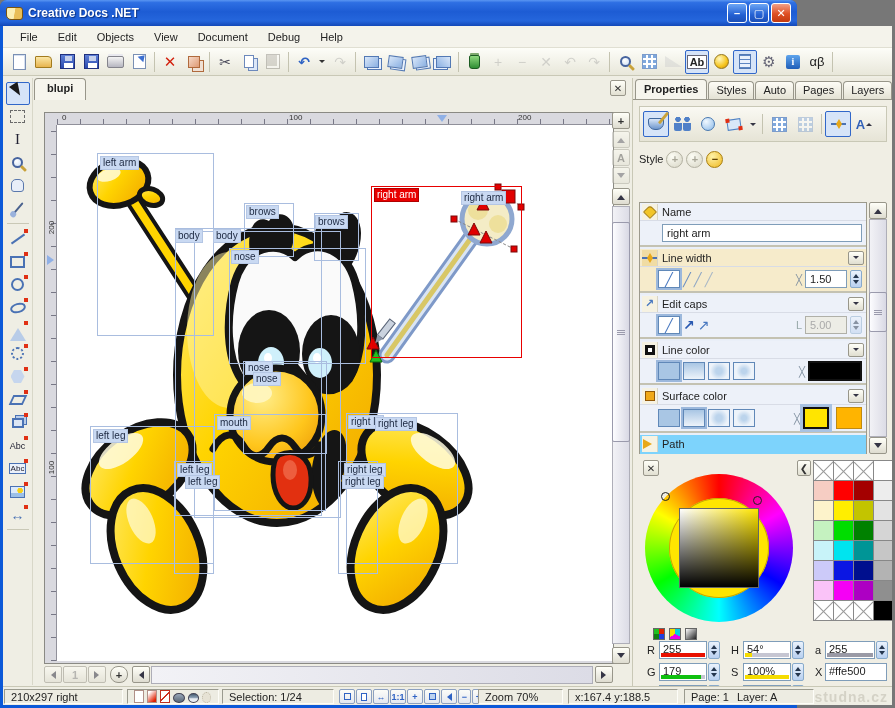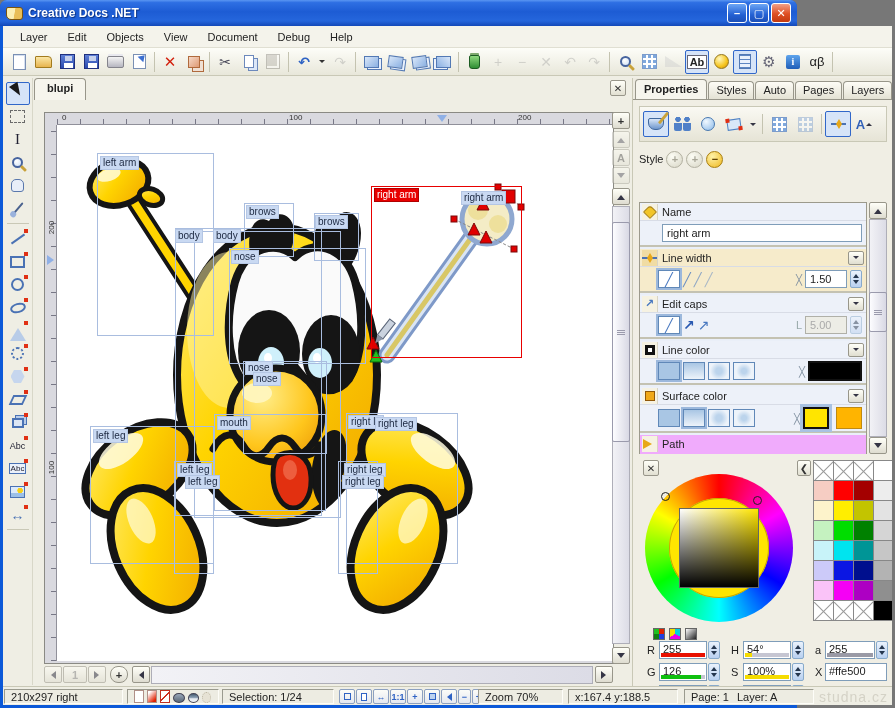--- a/index.html
+++ b/index.html
@@ -190,42 +190,42 @@
 #statusbar{position:absolute;left:0;right:0;bottom:0;height:19px;background:#EFEEE4;border-top:1px solid #C9C8B6}
 .sfield{position:absolute;top:2px;height:15px;border:1px solid;border-color:#9A9A8E #FDFDF8 #FDFDF8 #9A9A8E;background:#EDECE2;display:flex;align-items:center;padding:0 6px;white-space:nowrap}
 .sico{width:13px;height:13px;margin-right:1px}
 .si-sq{background:#fff;border:1px solid #B09088}
 .si-red{background:linear-gradient(135deg,#fff 15%,#E02000 85%);border:1px solid #B09088}
 .si-redx{background:linear-gradient(135deg,transparent 44%,#D03020 44% 56%,transparent 56%),#fff;border:1px solid #C03020}
 .si-ell{width:15px;height:10px;margin-top:2px;border-radius:50%;background:linear-gradient(#9AA8BA,#5A6878);border:1px solid #445}
 .si-eye{width:15px;height:10px;margin-top:2px;border-radius:50%;background:linear-gradient(#445A70,#8CA0B4 45%,#E8ECF2 60%);border:1px solid #445}
 .si-sun{width:11px;height:11px;margin-top:1px;border-radius:50%;background:#E6E2D4;border:1px dotted #BEB8A4}
 .zbtn{width:16px;height:15px;border:1px solid #8CA0C0;border-radius:2px;background:linear-gradient(#FCFCF8,#E4E8F0);display:flex;align-items:center;justify-content:center;color:#2F63C4;font-size:9px;font-weight:bold;margin-right:1px}
-.wm{position:absolute;right:4px;top:2px;font-size:14px;font-weight:normal;color:#D4D2C6;letter-spacing:1px}
+.wm{position:absolute;right:4px;top:2px;font-size:14px;font-weight:bold;color:#D4D2C6;letter-spacing:1px}
 svg{display:block}
 </style>
 </head>
 <body>
 
 <div id="app">
 
   <div id="titlebar">
     <span class="i-book"></span>
     <span class="ttl">Creative Docs .NET</span>
     <span class="wbtns">
       <span class="wbtn">–</span>
       <span class="wbtn">▢</span>
       <span class="wbtn close">✕</span>
     </span>
   </div>
 
   <div id="client">
 
     <div id="menubar">
-      <span class="mitem">Layer</span>
+      <span class="mitem">File</span>
       <span class="mitem">Edit</span>
       <span class="mitem">Objects</span>
       <span class="mitem">View</span>
       <span class="mitem">Document</span>
       <span class="mitem">Debug</span>
       <span class="mitem">Help</span>
     </div>
 
     <div id="toolbar">
       <span class="tb">
@@ -719,21 +719,21 @@
               <span class="cbtn2 fill1" style="margin-left:14px"></span>
               <span class="cbtn2 sel fill2"></span>
               <span class="cbtn2 fill3"></span>
               <span class="cbtn2 fill4"></span>
               <span class="xdot" style="margin-left:auto">╳</span>
               <span class="swatch" style="width: 26px; height: 22px; outline: rgb(168, 194, 226) solid 3px; background: rgb(255, 229, 0);"></span>
               <span style="width: 26px; height: 22px; border: 1px solid rgb(192, 138, 16); margin-left: 4px; background: rgb(255, 180, 0);"></span>
             </div>
           </div>
 
-          <div class="sec" style="top:232px;height:19px;background:#f0abfc;border-bottom:0">
+          <div class="sec" style="top:232px;height:19px;background:#7dd3fc;border-bottom:0">
             <div class="sec-h" style="border-bottom:0">
               <span class="sec-ic">
                   <span style="width:0;height:0;border:5px solid transparent;border-left:9px solid #E8A818"></span>
                 </span>
               <span class="sec-t">Path</span>
             </div>
           </div>
         </div>
 
         <div id="secbar">
@@ -798,21 +798,21 @@
 
         <span class="cl" style="left:14px;top:544px">R</span>
         <span class="cfld" style="left:26px;top:541px;width:48px"><span>255</span><span class="cbar">
               <i style="width:100%;background:#E81000"></i>
             </span></span>
         <span class="spin" style="position:absolute;left:75px;top:541px">
             <i class="u"></i>
             <i class="d"></i>
           </span>
         <span class="cl" style="left:14px;top:566px">G</span>
-        <span class="cfld" style="left:26px;top:563px;width:48px"><span>126</span><span class="cbar">
+        <span class="cfld" style="left:26px;top:563px;width:48px"><span>179</span><span class="cbar">
               <i style="width:90%;background:#10C010"></i>
             </span></span>
         <span class="spin" style="position:absolute;left:75px;top:563px">
             <i class="u"></i>
             <i class="d"></i>
           </span>
         <span class="cl" style="left:14px;top:588px">B</span>
         <span class="cfld" style="left:26px;top:585px;width:48px"><span>0</span><span class="cbar"></span></span>
         <span class="spin" style="position:absolute;left:75px;top:585px">
             <i class="u"></i>

